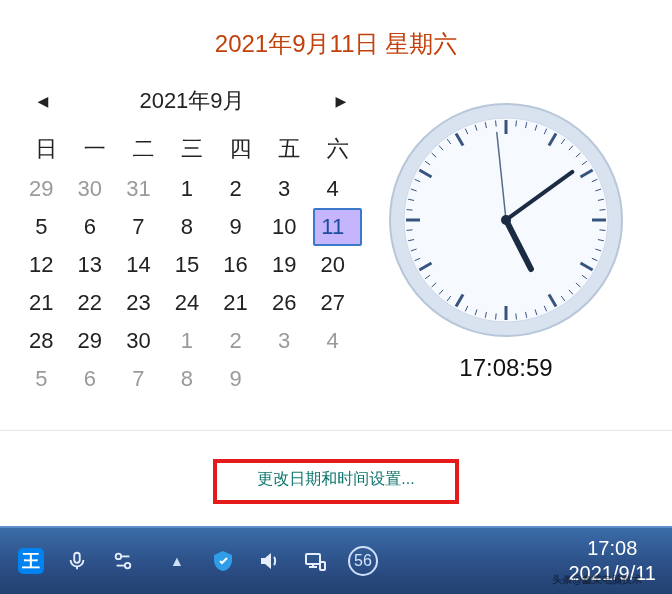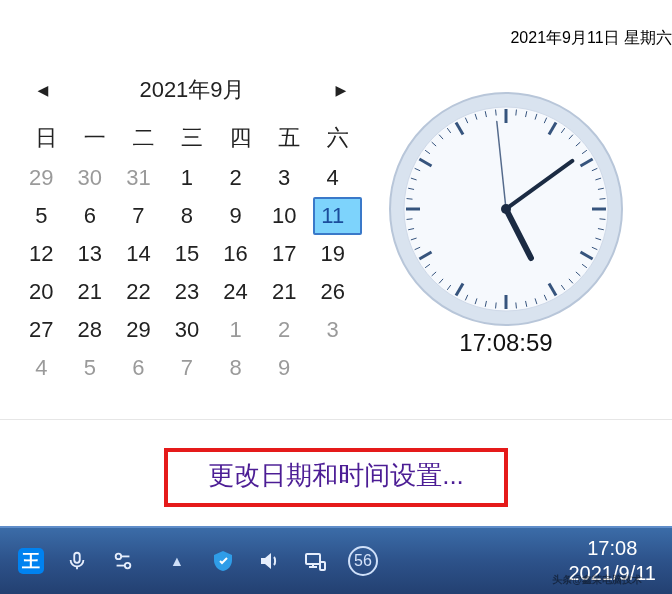--- a/index.html
+++ b/index.html
@@ -15,24 +15,24 @@
   position: absolute;
   top: 0;
   left: 0;
   width: 672px;
   height: 524px;
   background: #fff;
   display: flex;
   flex-direction: column;
 }
 .title {
-  text-align: right;
+  text-align: center;
   padding: 28px 0 8px;
-  font-size: 16px;
-  color: #000000;
+  font-size: 24px;
+  color: #c2410c;
 }
 .main-area {
   display: flex;
   padding: 12px 22px 0 22px;
 }
 .cal {
   width: 340px;
 }
 .cal-header {
   display: flex;
@@ -65,54 +65,55 @@
   text-align: center;
   font-size: 22px;
   color: #222;
   padding: 4px 10px 4px 0;
   cursor: pointer;
   border: 2px solid transparent;
 }
 .cal-day.muted { color: #9a9a9a; }
 .cal-day.today {
   border: 2px solid #3a79c9;
-  background: #7dd3fc;
+  background: #c4b5fd;
   border-radius: 2px;
   color: #1b4d9c;
 }
 .clock-block {
   flex: 1;
   display: flex;
   flex-direction: column;
   align-items: center;
   padding-top: 20px;
 }
 .clock-face {
   width: 240px;
   height: 240px;
   position: relative;
 }
 .digital {
+  margin-top: 14px;
   font-size: 24px;
   color: #111;
 }
 .footer {
   margin-top: 32px;
   border-top: 1px solid #e6e6e6;
   padding: 28px 0 0 0;
   display: flex;
   justify-content: center;
 }
 .highlight-box {
   border: 4px solid #e51a1a;
   padding: 6px 40px 10px 40px;
 }
 .settings-link {
-  color: #4c1d95;
-  font-size: 26px;
+  color: #0f766e;
+  font-size: 16px;
   cursor: pointer;
 }
 .taskbar {
   position: absolute;
   left: 0;
   bottom: 0;
   width: 672px;
   height: 68px;
   background: linear-gradient(180deg, #3b6ca8 0%, #2d528a 50%, #234071 100%);
   border-top: 2px solid #5f8dc9;
@@ -208,21 +209,20 @@
           <div class="cal-day">7</div>
           <div class="cal-day">8</div>
           <div class="cal-day">9</div>
           <div class="cal-day">10</div>
           <div class="cal-day today">11</div>
           <div class="cal-day">12</div>
           <div class="cal-day">13</div>
           <div class="cal-day">14</div>
           <div class="cal-day">15</div>
           <div class="cal-day">16</div>
-          <div class="cal-day">17</div>
           <div class="cal-day">19</div>
           <div class="cal-day">20</div>
           <div class="cal-day">21</div>
           <div class="cal-day">22</div>
           <div class="cal-day">23</div>
           <div class="cal-day">24</div>
           <div class="cal-day">21</div>
           <div class="cal-day">26</div>
           <div class="cal-day">27</div>
           <div class="cal-day">28</div>

